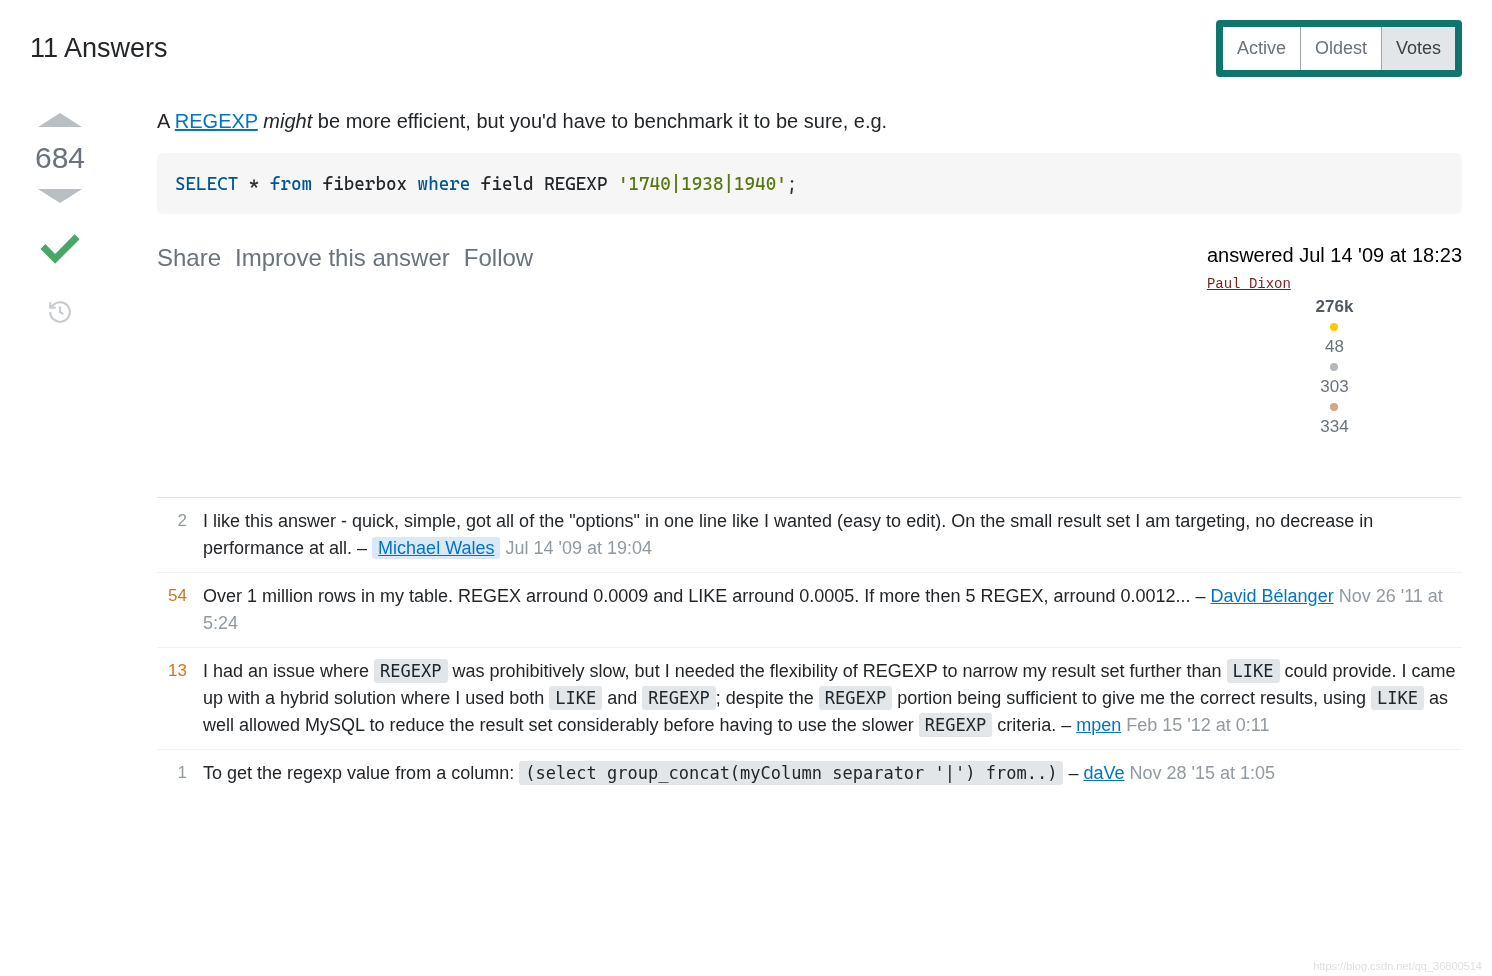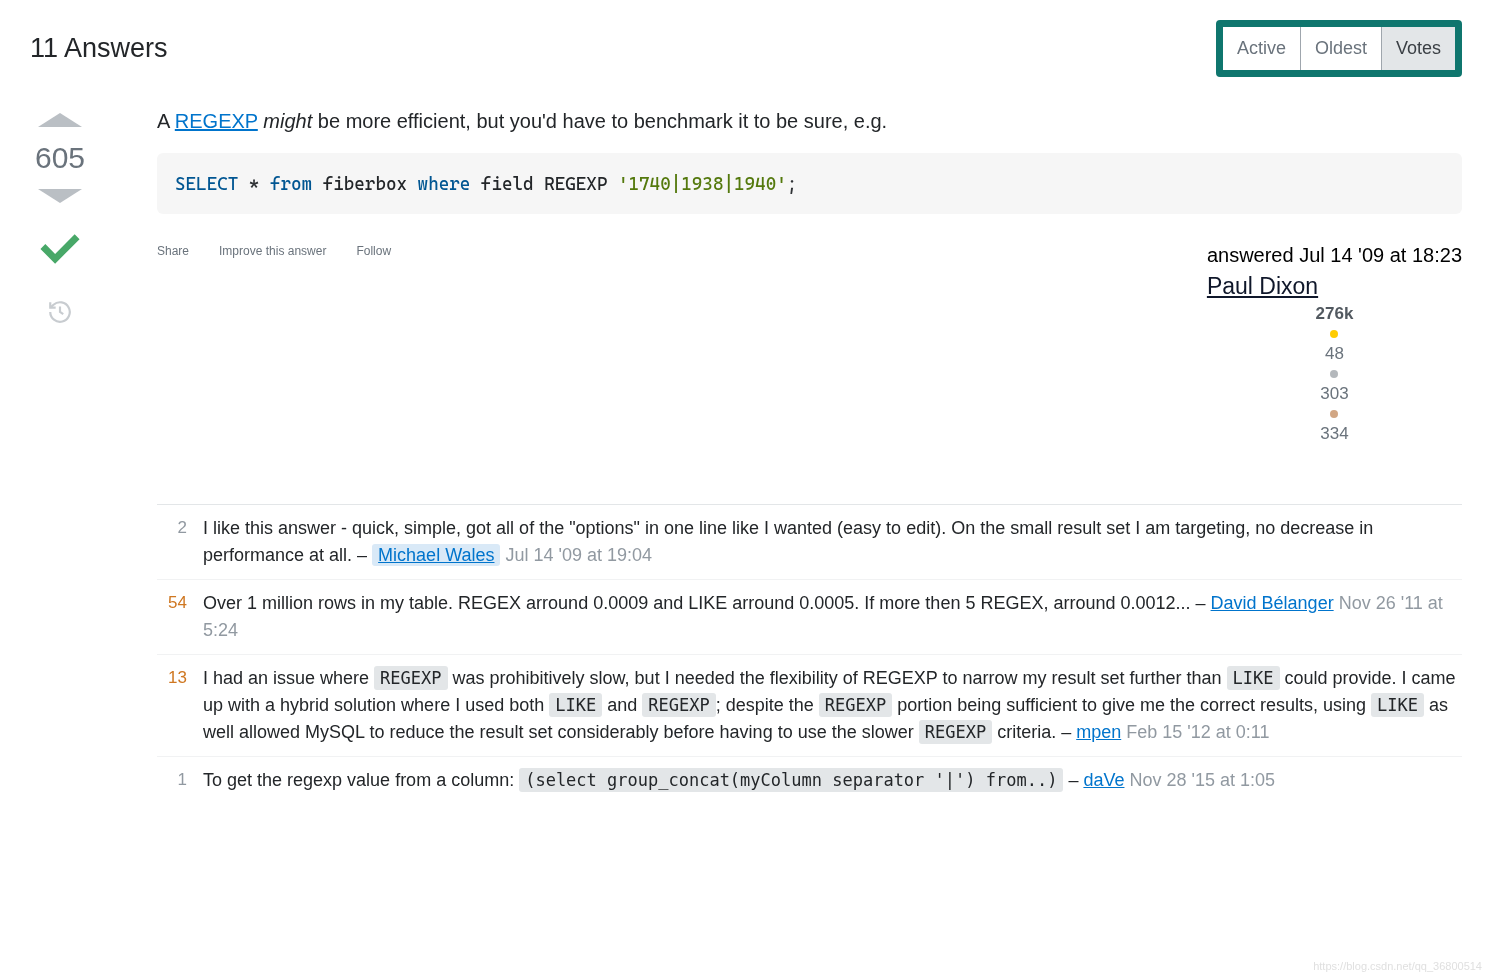--- a/index.html
+++ b/index.html
@@ -111,35 +111,35 @@
 .str { color: #54790d; }
 .punct { color: #303336; }
 .post-actions {
   display: flex;
   justify-content: space-between;
   align-items: flex-start;
   margin-bottom: 6px;
 }
 .action-links {
   display: flex;
-  gap: 30px;
-  font-size: 12px;
+  gap: 14px;
+  font-size: 24px;
   color: #6a737c;
 }
 .action-links span { cursor: pointer; }
 .user-card {
   text-align: left;
   font-size: 17px;
 }
 .user-card .answered-time {
   color: #000000;
   font-size: 20px;
   margin-bottom: 6px;
 }
-.user-card .user-name { color: #0f172a; font-size: 23px; }
+.user-card .user-name { color: #7f1d1d; font-size: 14px; font-family: Liberation Mono, monospace; }
 .user-card .rep-row {
   margin-top: 4px;
   color: #6a737c;
   font-size: 17px;
   display: flex;
   align-items: center;
   gap: 6px;
   flex-direction: column;
 }
 .user-card .rep { font-weight: bold; color: #525960; }
@@ -201,21 +201,21 @@
   <div class="sort-tabs">
     <button class="sort-tab">Active</button>
     <button class="sort-tab">Oldest</button>
     <button class="sort-tab active">Votes</button>
   </div>
 </div>
 
 <div class="answer">
   <div class="vote-col">
     <div class="vote-arrow vote-up"></div>
-    <div class="vote-count">605</div>
+    <div class="vote-count">684</div>
     <div class="vote-arrow vote-down"></div>
     <div class="accepted-check">
       <svg width="44" height="44" viewBox="0 0 36 36">
           <path fill="currentColor" d="M6 14l8 8L30 6l4 4L14 30 2 18z"></path>
         </svg>
     </div>
     <div class="history-icon">
       <svg width="26" height="26" viewBox="0 0 24 24" fill="none" stroke="currentColor" stroke-width="2">
           <path d="M3 12a9 9 0 1 0 3-6.7L3 8"></path>
           <polyline points="3 3 3 8 8 8"></polyline>

